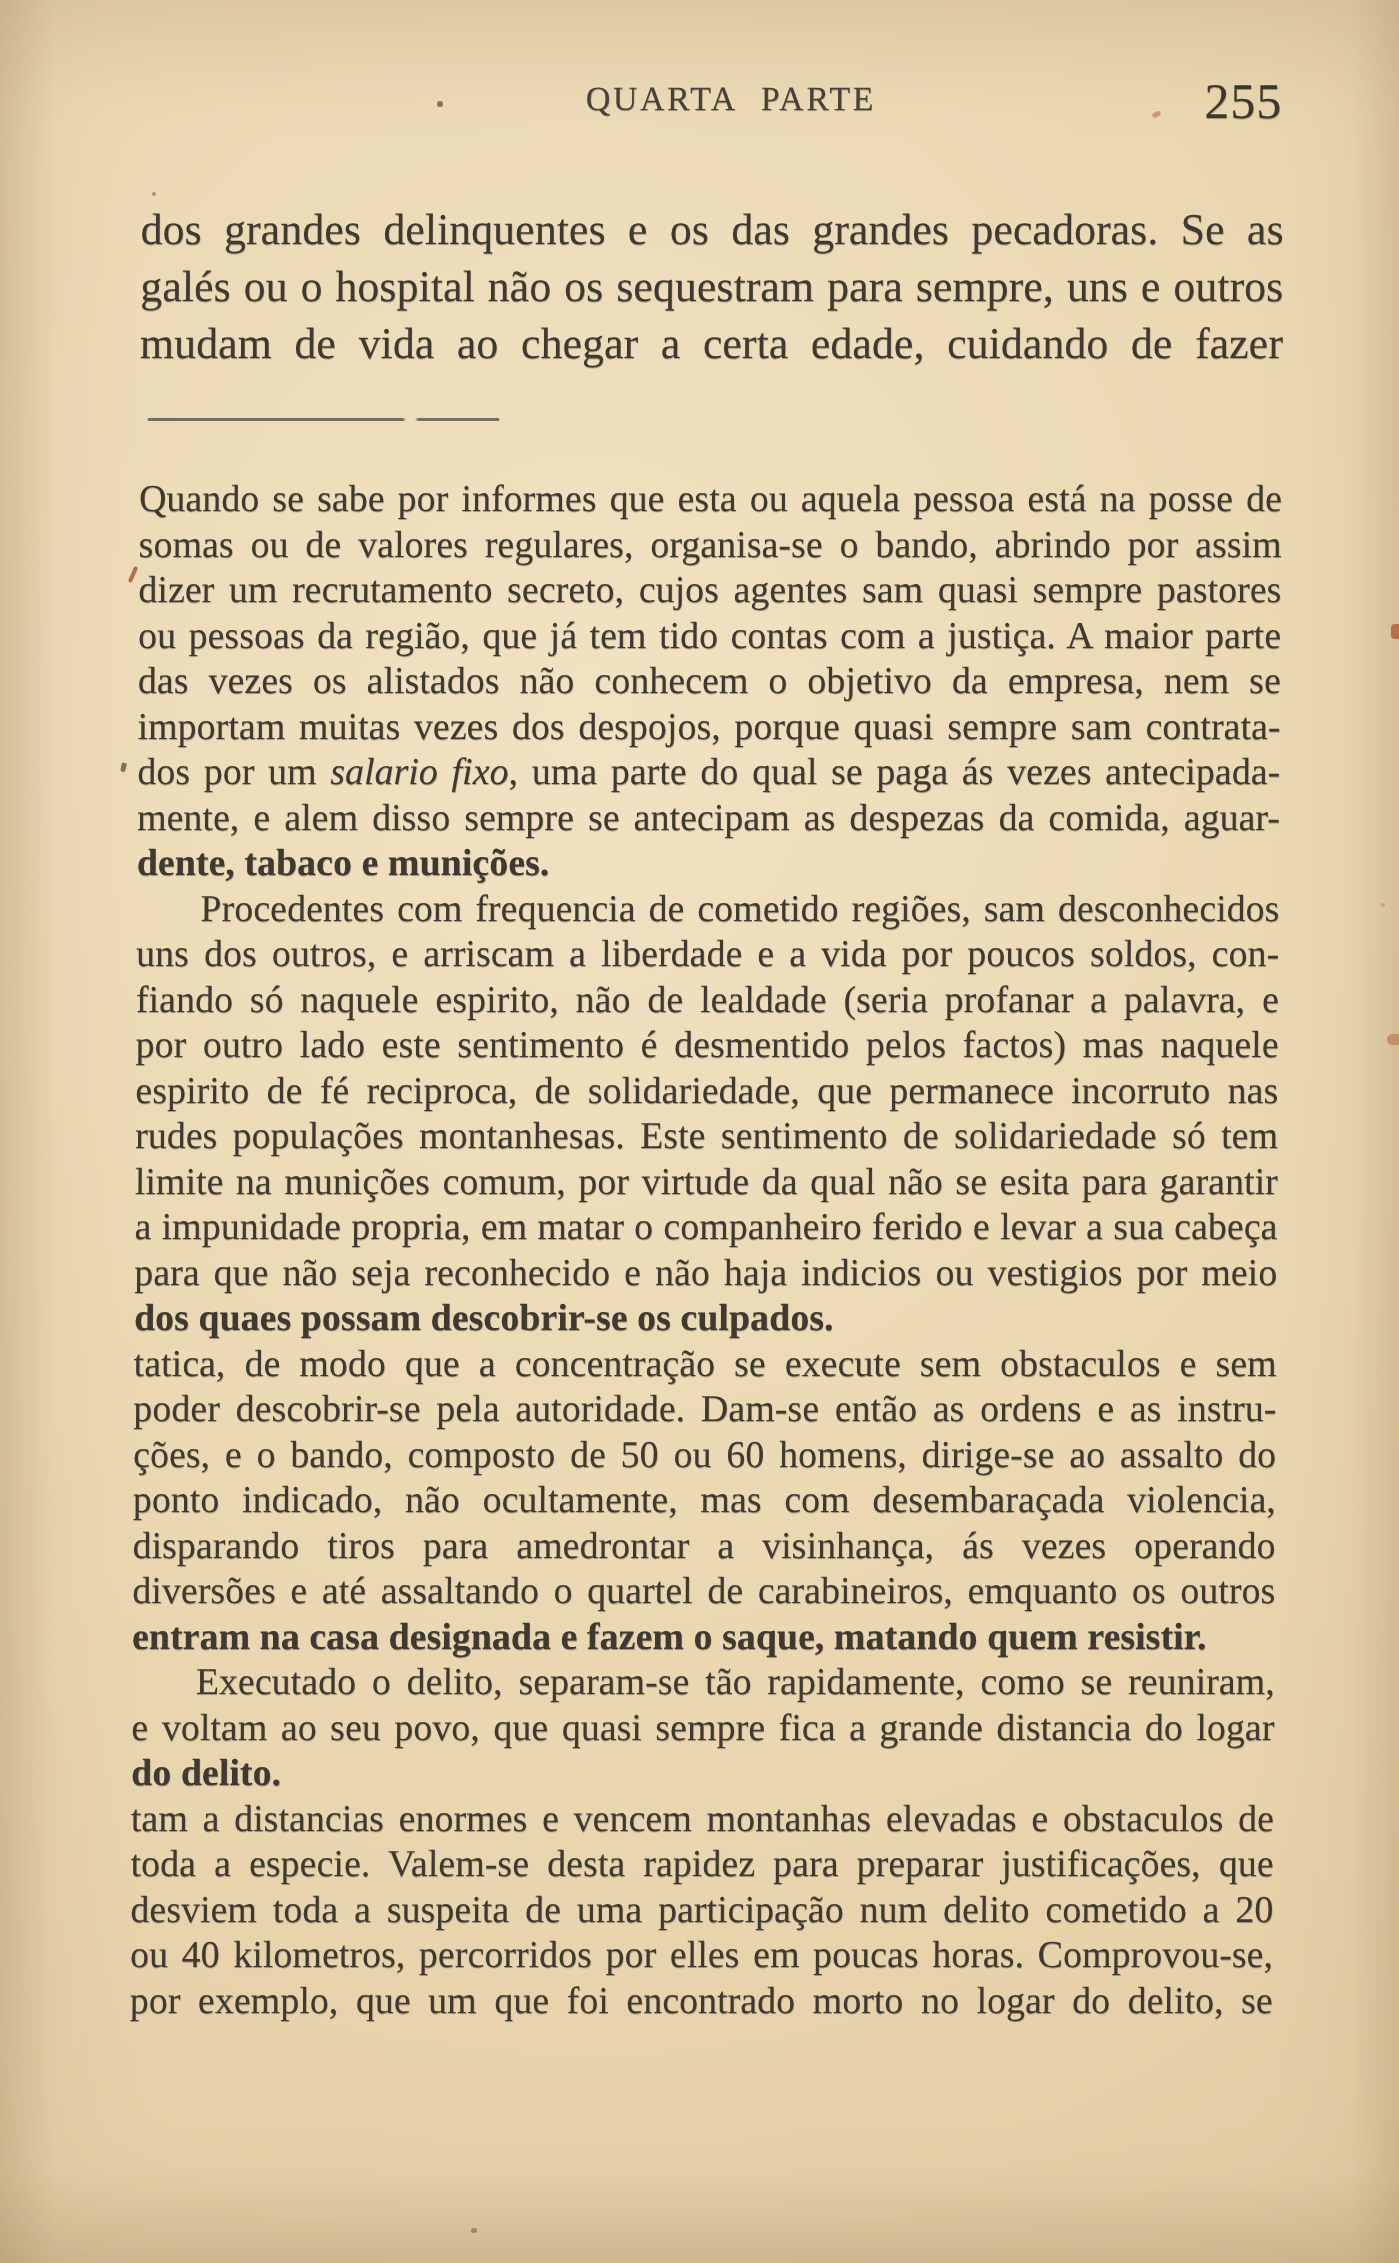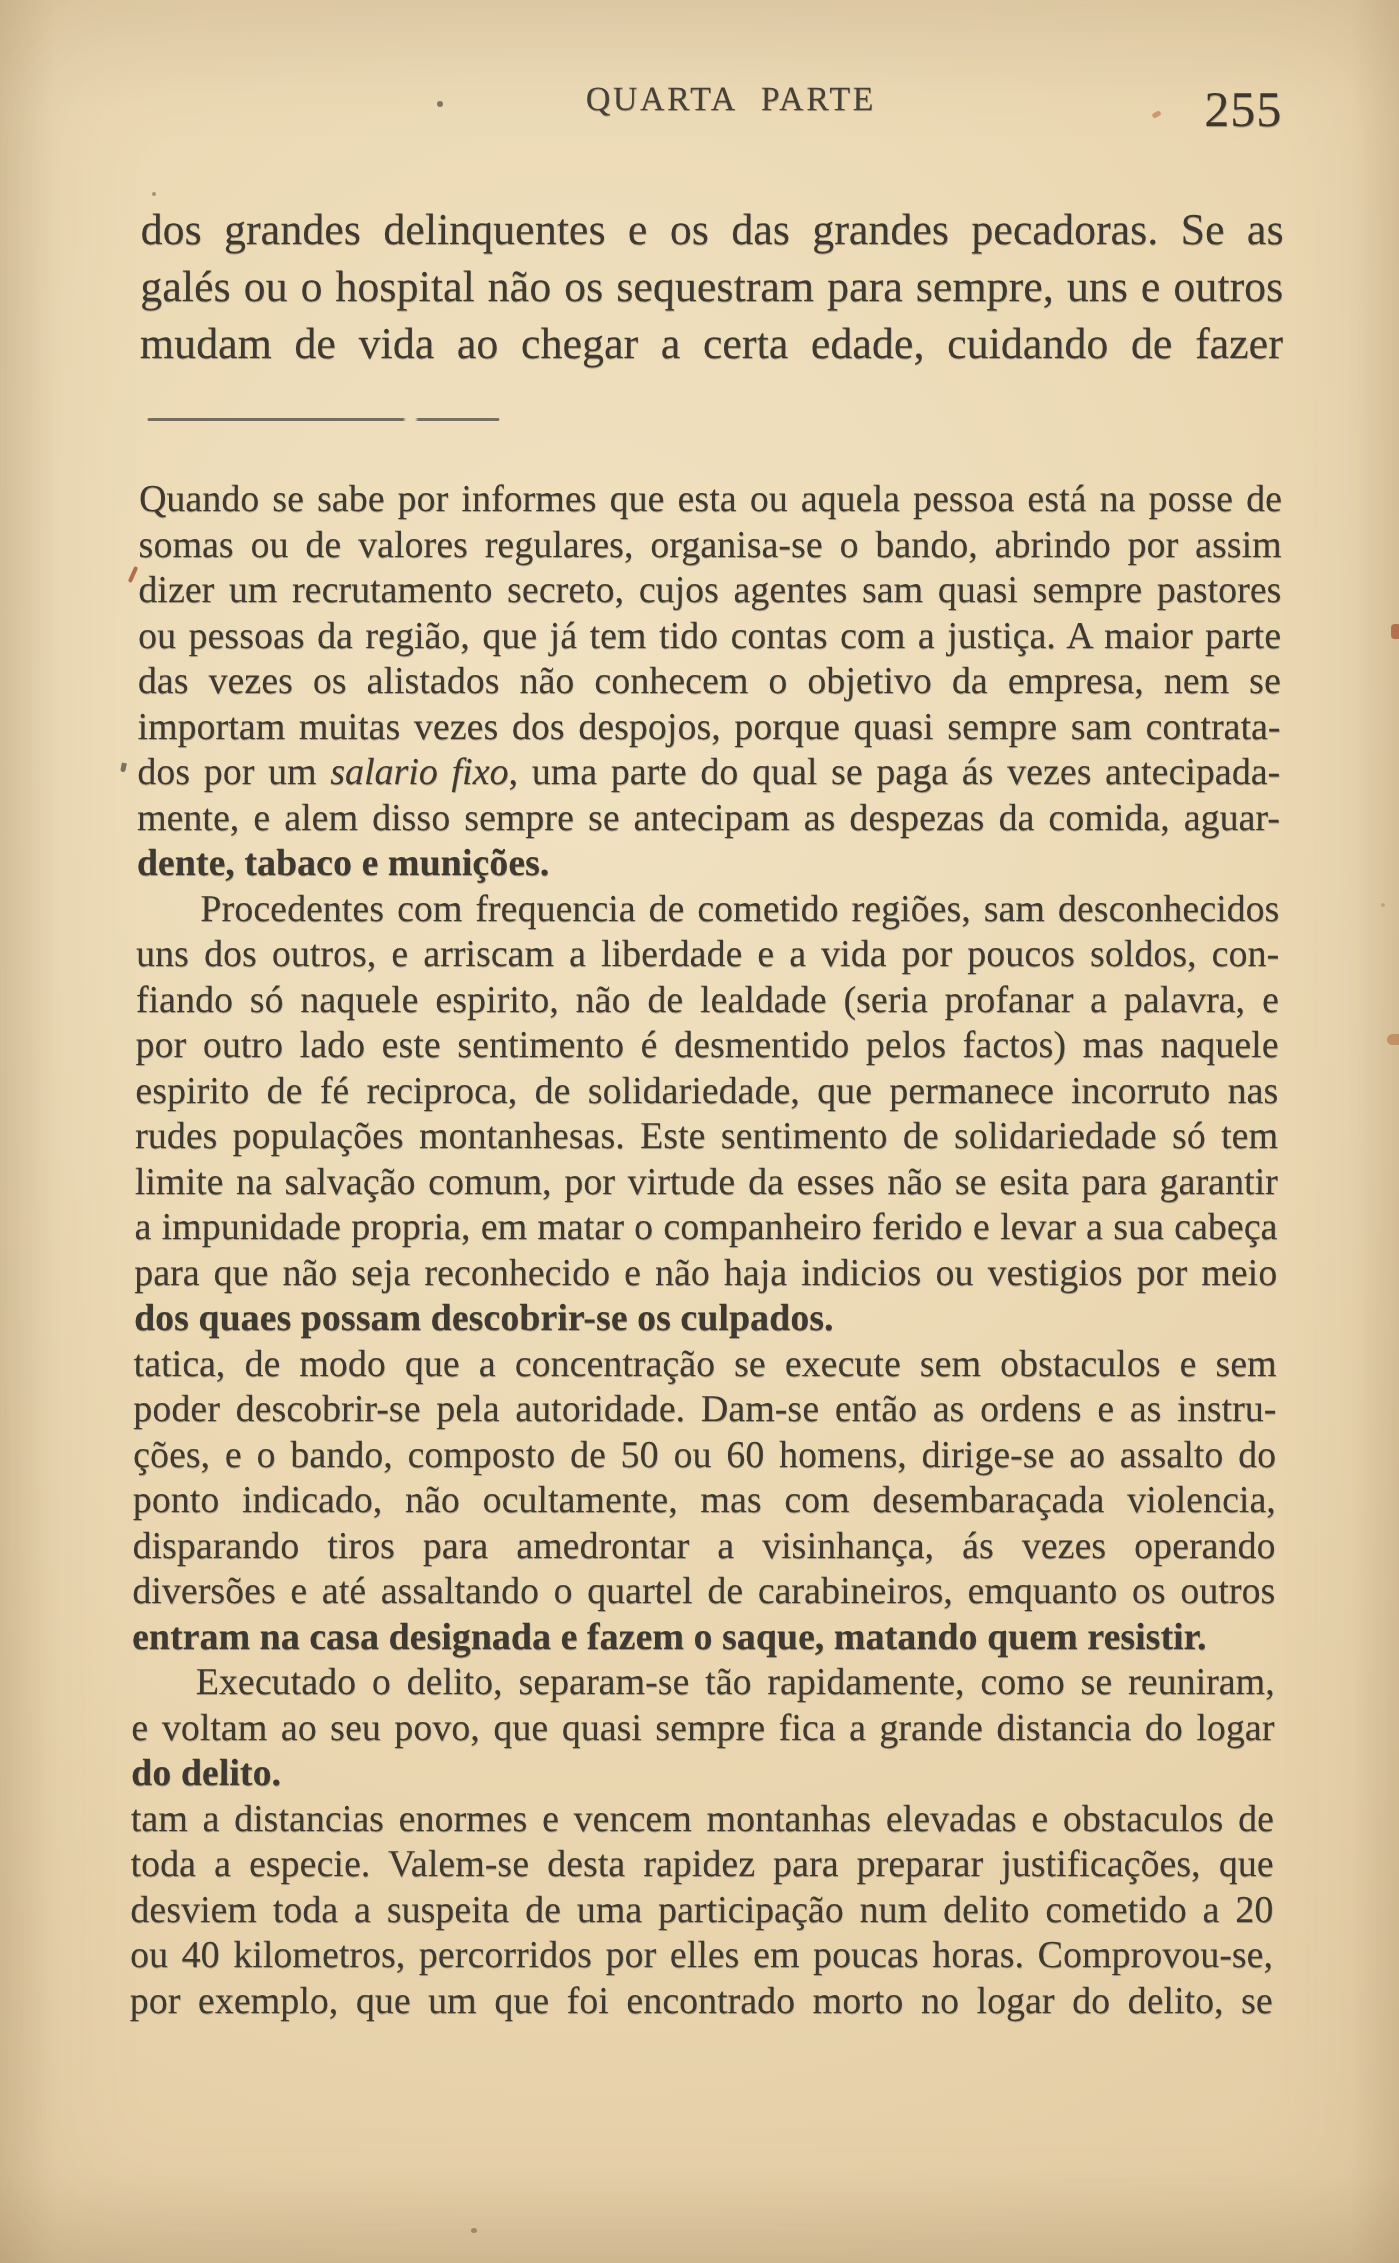--- a/index.html
+++ b/index.html
@@ -26,21 +26,21 @@
     position:absolute; left:142px; top:0; width:1143px; height:100%;
     transform: skewX(-0.35deg); transform-origin: 0 0;
   }
   .running-title {
     position:absolute; top:80px; left:calc(50% + 18px); transform:translateX(-50%);
     font-size:34px; letter-spacing:2.5px; word-spacing:14px;
     color:#474239; white-space:nowrap;
     text-shadow: 0.4px 0.5px 0.7px rgba(56,48,38,0.45);
   }
   .page-number {
-    position:absolute; top:80px; right:2px;
+    position:absolute; top:72px; right:2px;
     font-size:50px; color:#3c372f; letter-spacing:1px;
     text-shadow: 0.5px 0.6px 0.8px rgba(56,48,38,0.4);
   }
   .main-text {
     position:absolute; top:201px; left:0; width:100%;
     font-size:44px; line-height:57px;
   }
   .excerpt-text {
     position:absolute; top:476px; left:0; width:100%;
     font-size:38px; line-height:45.5px;
@@ -110,21 +110,21 @@
           <div class="line"><span>mente, e alem disso sempre se antecipam as despezas da comida, aguar-</span></div>
           <div class="line no-just"><span>dente, tabaco e munições.</span></div>
         </div>
         <div class="para">
           <div class="line indent"><span>Procedentes com frequencia de cometido regiões, sam desconhecidos</span></div>
           <div class="line"><span>uns dos outros, e arriscam a liberdade e a vida por poucos soldos, con-</span></div>
           <div class="line"><span>fiando só naquele espirito, não de lealdade (seria profanar a palavra, e</span></div>
           <div class="line"><span>por outro lado este sentimento é desmentido pelos factos) mas naquele</span></div>
           <div class="line"><span>espirito de fé reciproca, de solidariedade, que permanece incorruto nas</span></div>
           <div class="line"><span>rudes populações montanhesas. Este sentimento de solidariedade só tem</span></div>
-          <div class="line"><span>limite na salvação comum, por virtude da esses não se esita para garantir</span></div>
+          <div class="line"><span>limite na munições comum, por virtude da qual não se esita para garantir</span></div>
           <div class="line"><span>a impunidade propria, em matar o companheiro ferido e levar a sua cabeça</span></div>
           <div class="line"><span>para que não seja reconhecido e não haja indicios ou vestigios por meio</span></div>
           <div class="line no-just"><span>dos quaes possam descobrir-se os culpados.</span></div>
         </div>
         <div class="para">
           <div class="line"><span>tatica, de modo que a concentração se execute sem obstaculos e sem</span></div>
           <div class="line"><span>poder descobrir-se pela autoridade. Dam-se então as ordens e as instru-</span></div>
           <div class="line"><span>ções, e o bando, composto de 50 ou 60 homens, dirige-se ao assalto do</span></div>
           <div class="line"><span>ponto indicado, não ocultamente, mas com desembaraçada violencia,</span></div>
           <div class="line"><span>disparando tiros para amedrontar a visinhança, ás vezes operando</span></div>

